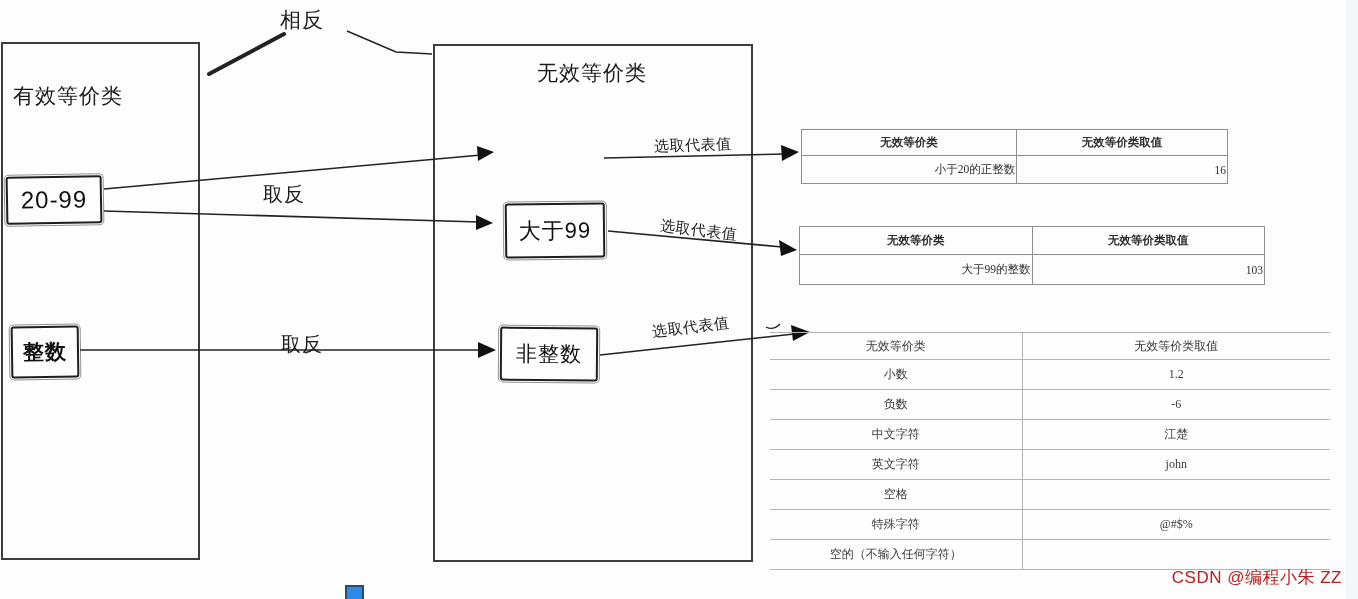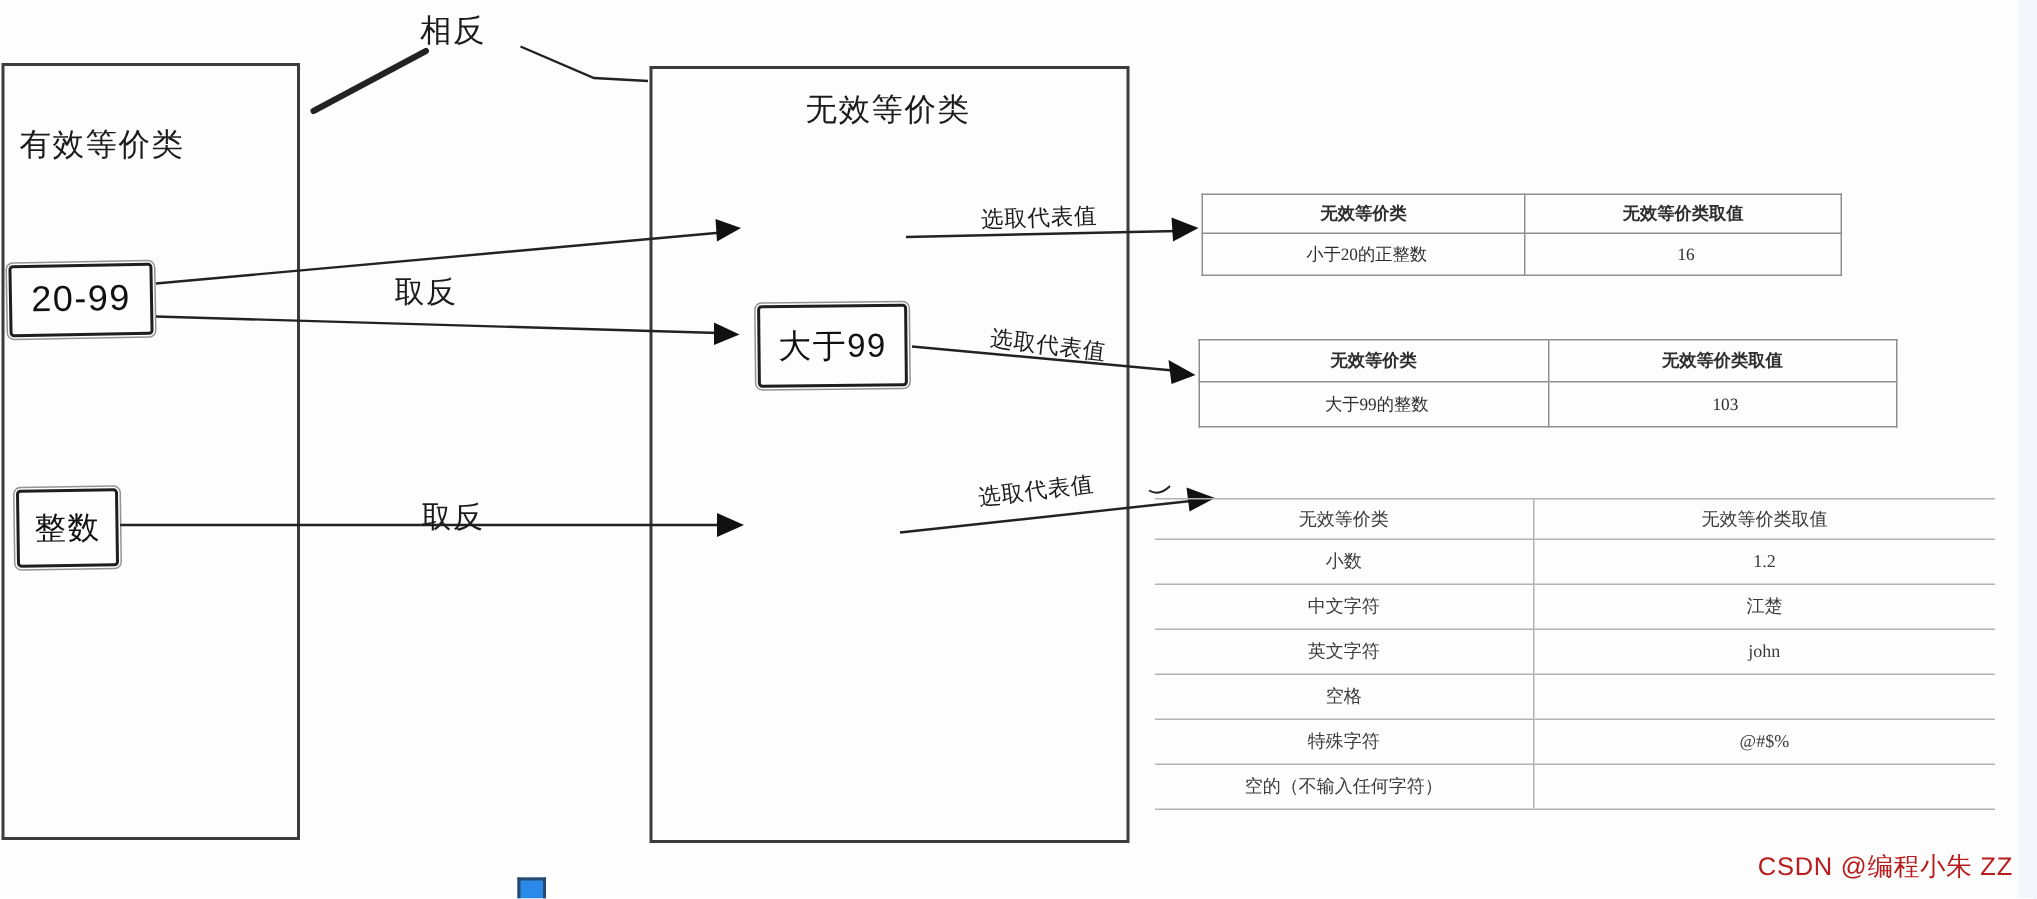--- a/index.html
+++ b/index.html
@@ -15,42 +15,42 @@
   #left-title{left:13px;top:57px;margin-top:25px;}
   #middle-title{left:433px;top:59px;width:318px;text-align:center;}
   
   .node-box{
     position:absolute;display:flex;align-items:center;justify-content:center;
     background:#fdfdfd;border:2px solid #1e1e1e;border-radius:3px;
     outline:1px solid rgba(60,60,60,.55);outline-offset:1px;
     font-size:22px;letter-spacing:1px;z-index:3;color:#111;
   }
   #node-range{left:6px;top:176px;width:92px;height:44px;font-size:24px;transform:rotate(-1deg);}
-  #node-integer{left:11px;top:326px;width:64px;height:48px;font-size:21px;transform:rotate(-0.8deg);}
+  #node-integer{left:11px;top:326px;width:64px;height:48px;font-size:21px;transform:rotate(-0.8deg);font-weight:bold;}
   #node-less20{left:503px;top:130px;width:95px;height:50px;transform:rotate(0.4deg);}
   #node-greater99{left:505px;top:203px;width:96px;height:51px;transform:rotate(-0.6deg);}
   #node-noninteger{left:500px;top:327px;width:94px;height:50px;font-size:21px;transform:rotate(0.5deg);}
   
   .hand-label{position:absolute;font-size:20px;color:#1b1b1b;z-index:4;letter-spacing:1px;}
   #label-opposite{left:280px;top:6px;font-size:21px;}
   #label-negate-top{left:263px;top:181px;}
   #label-negate-bottom{left:281px;top:331px;}
   .pick-label{position:absolute;font-size:15px;color:#1b1b1b;z-index:4;letter-spacing:.5px;}
   #label-pick1{left:654px;top:136px;transform:rotate(-2deg);}
   #label-pick2{left:660px;top:221px;transform:rotate(7deg);}
   #label-pick3{left:652px;top:318px;transform:rotate(-7deg);}
   
   #wires{position:absolute;left:0;top:0;z-index:2;}
   
   table{border-collapse:collapse;position:absolute;table-layout:fixed;
         font-family:"Liberation Serif",serif;z-index:2;background:transparent;}
   .grid-table{border:1px solid #8f8f8f;font-size:11.5px;color:#2e2e2e;}
   .grid-table th,.grid-table td{border:1px solid #8f8f8f;overflow:hidden;white-space:nowrap;}
   .grid-table th{font-weight:bold;text-align:center;}
-  .grid-table td{text-align:center;padding-left:5px;font-family:Liberation Serif, serif;}
+  .grid-table td{text-align:right;padding-left:5px;font-family:Liberation Serif, serif;}
   #table-less20{left:801px;top:129px;width:427px;}
   #table-less20 th{height:23px;} #table-less20 td{height:25px;}
   #table-greater99{left:799px;top:226px;width:466px;}
   #table-greater99 th{height:25px;} #table-greater99 td{height:27px;}
   .open-table{font-size:12px;color:#3a3a3a;}
   .open-table th,.open-table td{
     border-bottom:1px solid #b3b3b3;text-align:center;font-weight:normal;
     overflow:hidden;white-space:nowrap;
   }
   .open-table th{border-top:1px solid #b3b3b3;height:24px;}
@@ -103,20 +103,21 @@
   </svg>
 
   <div id="left-box" class="container-box"></div>
   <div id="middle-box" class="container-box"></div>
   <div id="left-title" class="container-title">有效等价类</div>
   <div id="middle-title" class="container-title">无效等价类</div>
 
   <div id="node-range" class="node-box">20-99</div>
   <div id="node-integer" class="node-box">整数</div>
   <div id="node-greater99" class="node-box">大于99</div>
+  <div id="node-noninteger" class="node-box">非整数</div>
 
   <div id="label-opposite" class="hand-label">相反</div>
   <div id="label-negate-top" class="hand-label">取反</div>
   <div id="label-negate-bottom" class="hand-label">取反</div>
   <div id="label-pick1" class="pick-label">选取代表值</div>
   <div id="label-pick2" class="pick-label">选取代表值</div>
   <div id="label-pick3" class="pick-label">选取代表值</div>
 
   <table id="table-less20" class="grid-table">
     <colgroup>
@@ -166,20 +167,24 @@
         <th>无效等价类</th>
         <th>无效等价类取值</th>
       </tr>
     </thead>
     <tbody>
         <tr>
           <td>小数</td>
           <td>1.2</td>
         </tr>
         <tr>
+          <td>负数</td>
+          <td>-6</td>
+        </tr>
+        <tr>
           <td>中文字符</td>
           <td>江楚</td>
         </tr>
         <tr>
           <td>英文字符</td>
           <td>john</td>
         </tr>
         <tr>
           <td>空格</td>
           <td></td>

